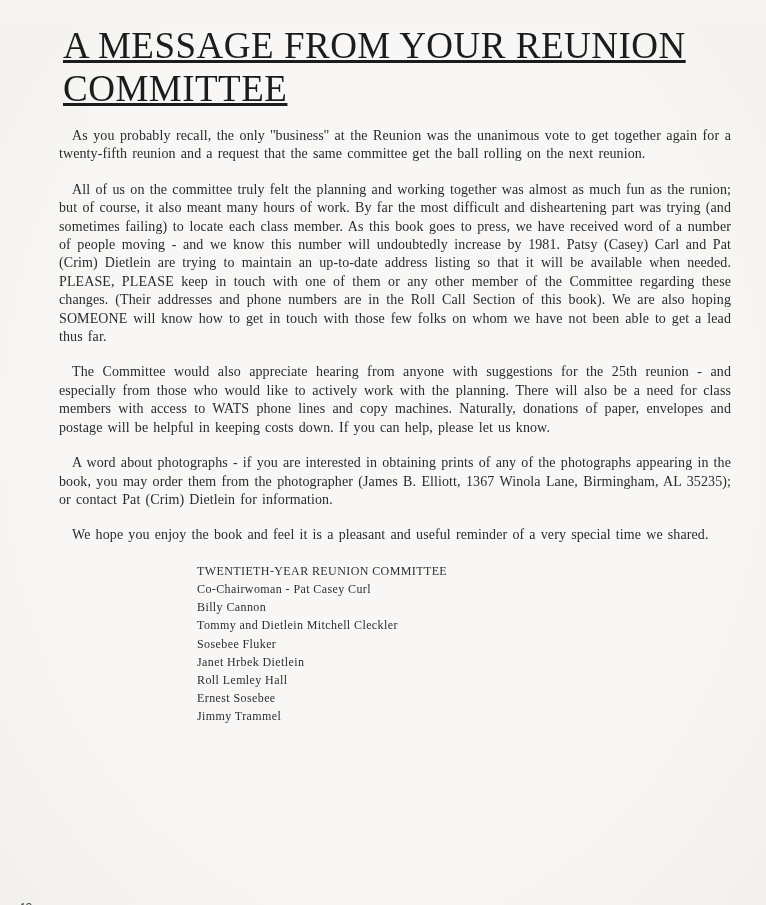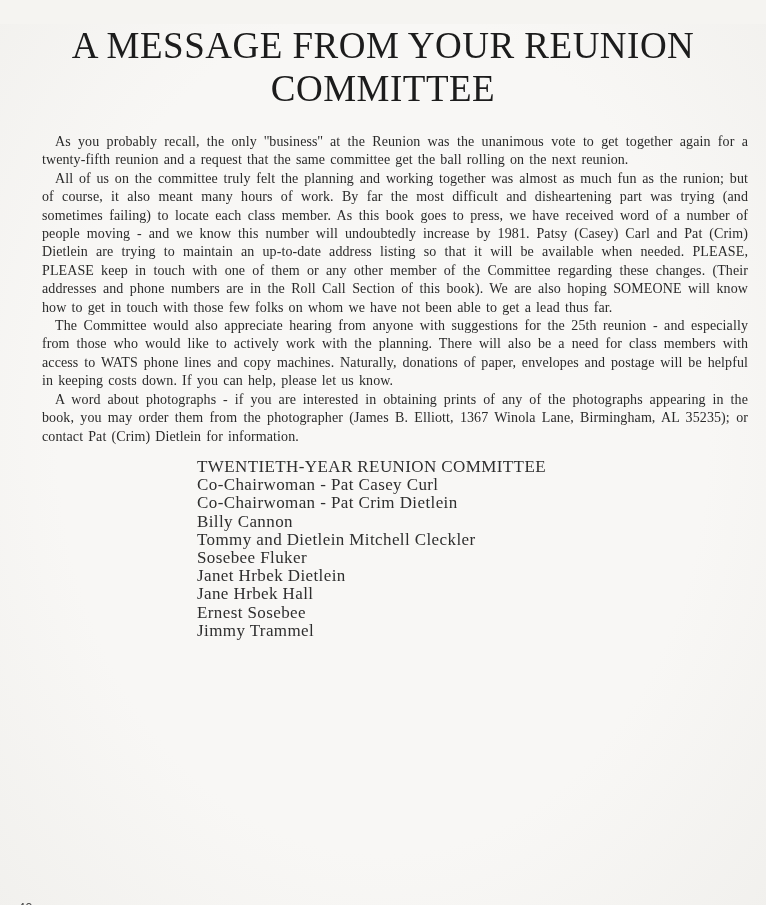--- a/index.html
+++ b/index.html
@@ -14,45 +14,46 @@
     color: #262626;
     overflow: hidden;
   }
   .page {
     position: relative;
     width: 766px;
     height: 905px;
     background: radial-gradient(ellipse at 50% 45%, #f8f7f5 60%, #f1f0ed 100%);
   }
   .page-title {
-    margin: 24px auto 23px auto;
+    margin: 24px auto 7px auto;
     max-width: 640px;
-    text-align: center;
+    text-align: left;
     font-size: 37px;
     font-weight: normal;
     letter-spacing: 0.5px;
     line-height: 43px;
     color: #1c1c1c;
+    text-decoration: underline;
   }
   .body-text {
     margin: 0 18px 0 42px;
     font-size: 14px;
     line-height: 18.4px;
     word-spacing: 1.5px;
     letter-spacing: 0.1px;
     color: #2a2a2a;
   }
   .body-text p {
-    margin: 0;
+    margin: 17px;
     text-indent: 13px;
     text-align: justify;
   }
   .committee {
     margin: 12px 8px 0 197px;
-    font-size: 17px;
+    font-size: 12px;
     line-height: 18.2px;
     letter-spacing: 0.4px;
     color: #2e2e2e;
   }
   .committee-heading {
     margin-bottom: 0;
   }
   .page-number {
     position: absolute;
     left: 18px;
@@ -67,30 +68,30 @@
 
 <div class="page">
 
   <h1 class="page-title">A MESSAGE FROM YOUR REUNION COMMITTEE</h1>
 
   <div class="body-text">
     <p>As you probably recall, the only ''business'' at the Reunion was the unanimous vote to get together again for a twenty-fifth reunion and a request that the same committee get the ball rolling on the next reunion.</p>
     <p>All of us on the committee truly felt the planning and working together was almost as much fun as the runion; but of course, it also meant many hours of work. By far the most difficult and disheartening part was trying (and sometimes failing) to locate each class member. As this book goes to press, we have received word of a number of people moving - and we know this number will undoubtedly increase by 1981. Patsy (Casey) Carl and Pat (Crim) Dietlein are trying to maintain an up-to-date address listing so that it will be available when needed. PLEASE, PLEASE keep in touch with one of them or any other member of the Committee regarding these changes. (Their addresses and phone numbers are in the Roll Call Section of this book). We are also hoping SOMEONE will know how to get in touch with those few folks on whom we have not been able to get a lead thus far.</p>
     <p>The Committee would also appreciate hearing from anyone with suggestions for the 25th reunion - and especially from those who would like to actively work with the planning. There will also be a need for class members with access to WATS phone lines and copy machines. Naturally, donations of paper, envelopes and postage will be helpful in keeping costs down. If you can help, please let us know.</p>
     <p>A word about photographs - if you are interested in obtaining prints of any of the photographs appearing in the book, you may order them from the photographer (James B. Elliott, 1367 Winola Lane, Birmingham, AL  35235); or contact Pat (Crim) Dietlein for information.</p>
+    <p>We hope you enjoy the book and feel it is a pleasant and useful reminder of a very special time we shared.</p>
   </div>
 
   <div class="committee">
     <div class="committee-heading">TWENTIETH-YEAR REUNION COMMITTEE</div>
     <div>Co-Chairwoman - Pat Casey Curl</div>
-    <div>Co-Chairwoman - Pat Crim Dietlein</div>
     <div>Billy Cannon</div>
     <div>Tommy and Dietlein Mitchell Cleckler</div>
     <div>Sosebee Fluker</div>
     <div>Janet Hrbek Dietlein</div>
-    <div>Jane Hrbek Hall</div>
+    <div>Roll Lemley Hall</div>
     <div>Ernest Sosebee</div>
     <div>Jimmy Trammel</div>
   </div>
 
   <div class="page-number">40</div>
 
 </div>
 
 </body></html>

